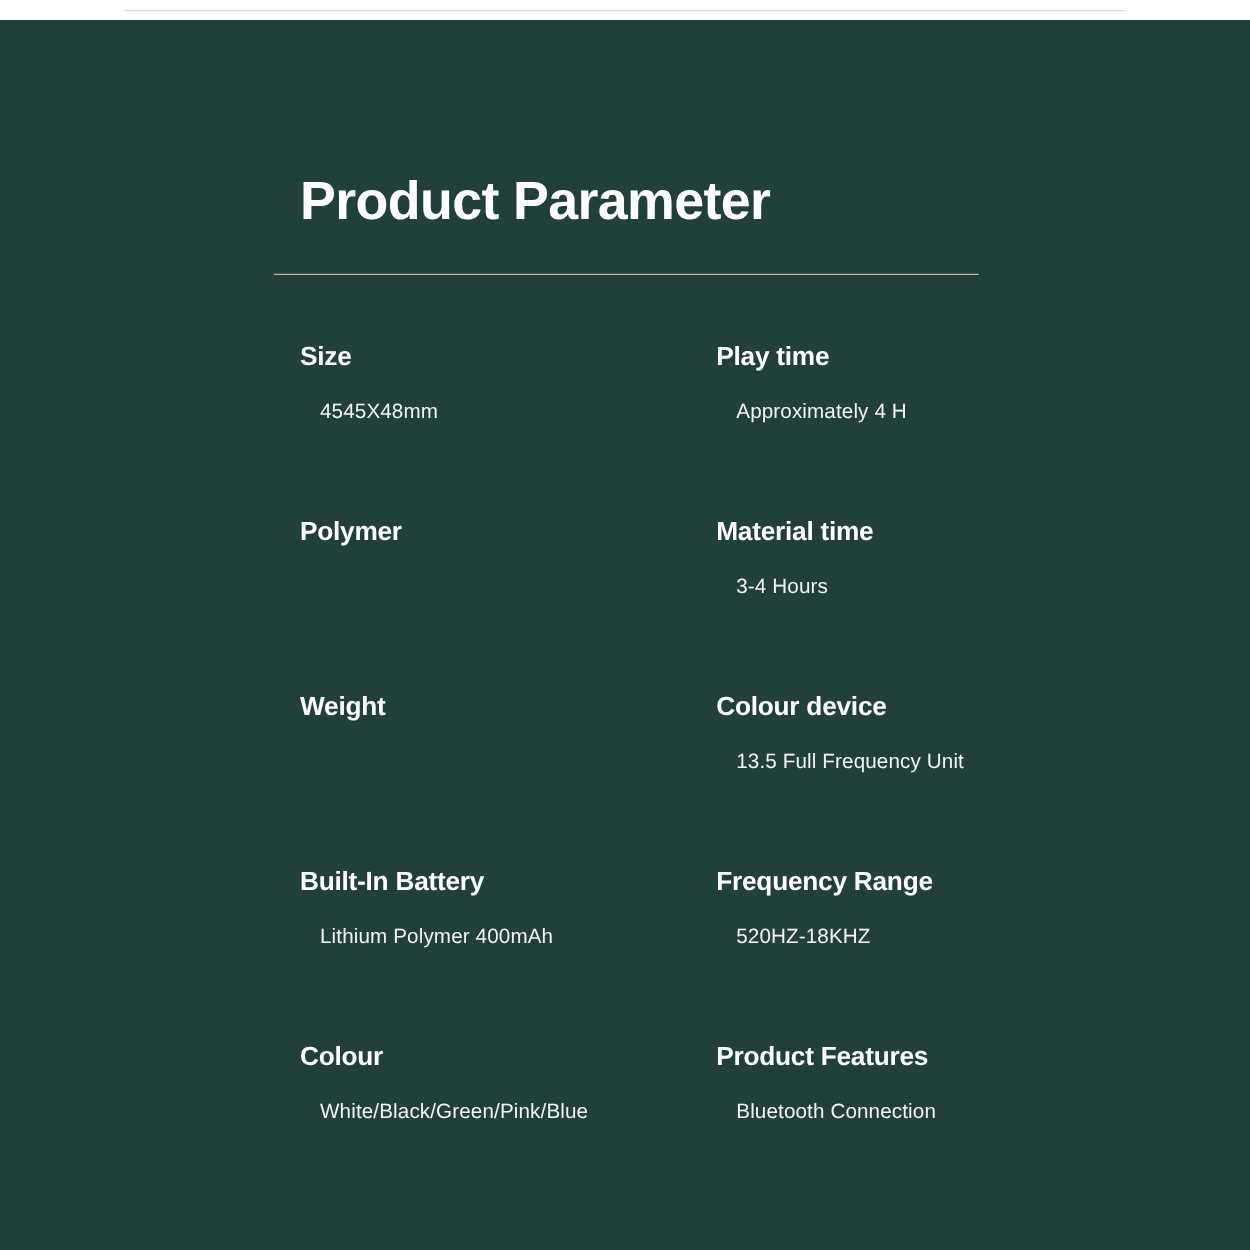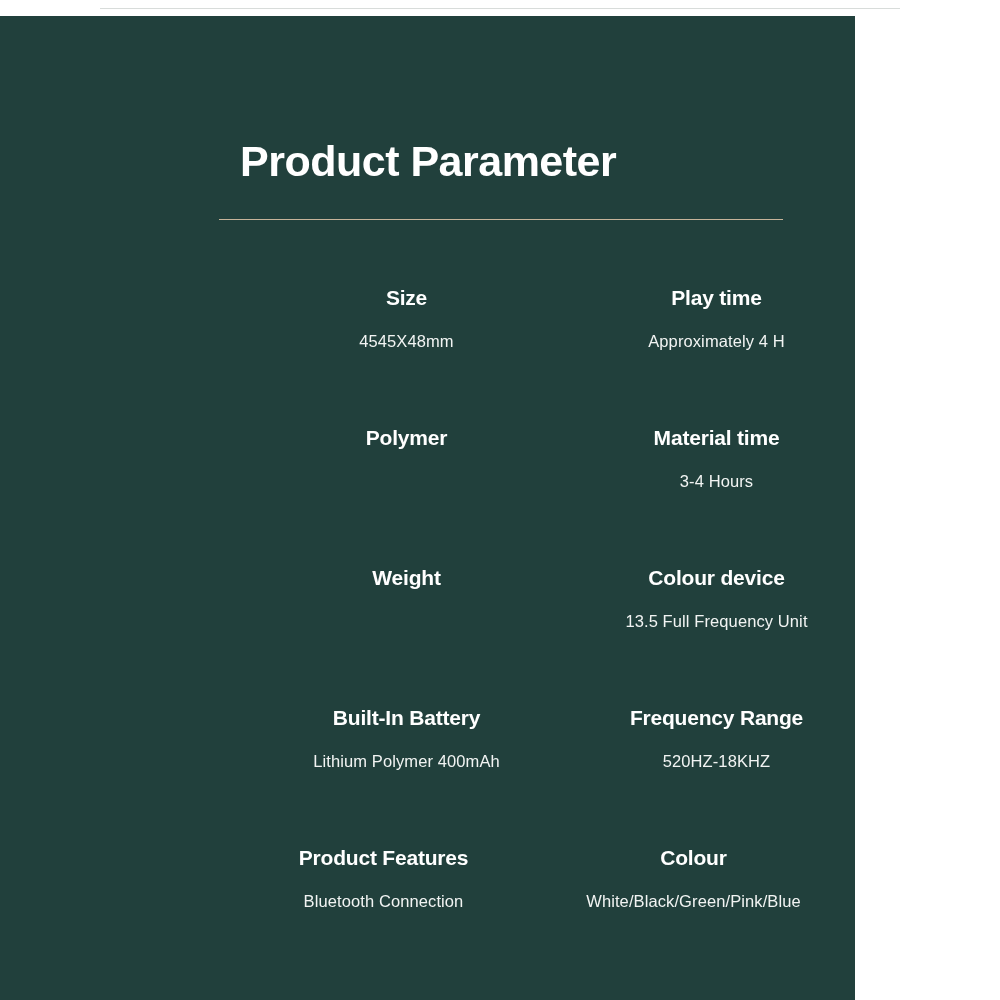--- a/index.html
+++ b/index.html
@@ -32,21 +32,21 @@
     top: 8px;
     left: 100px;
     width: 800px;
     height: 1px;
     background: #d8dcda;
   }
   .panel {
     position: absolute;
     top: 16px;
     left: 0;
-    width: 855px;
+    width: 1000px;
     height: 984px;
     background: #21403c;
   }
   .title {
     position: absolute;
     top: 122px;
     left: 240px;
     font-size: 43px;
     font-weight: bold;
     color: #ffffff;
@@ -56,24 +56,23 @@
   .divider {
     position: absolute;
     top: 203px;
     left: 219px;
     width: 564px;
     height: 1px;
     background: #c7b49a;
   }
   .grid {
     position: absolute;
-    top: 270px;
+    top: 258px;
     left: 240px;
     width: 620px;
-    text-align: center;
   }
   .row {
     display: flex;
     height: 140px;
   }
   .cell {
     width: 333px;
     box-sizing: border-box;
   }
   .cell.right {
@@ -147,25 +146,25 @@
           <div class="cell-label">Built-In Battery</div>
           <div class="cell-value">Lithium Polymer 400mAh</div>
         </div>
         <div class="cell right">
           <div class="cell-label">Frequency Range</div>
           <div class="cell-value">520HZ-18KHZ</div>
         </div>
       </div>
 
       <div class="row">
+        <div class="cell">
+          <div class="cell-label">Colour</div>
+          <div class="cell-value">White/Black/Green/Pink/Blue</div>
+        </div>
         <div class="cell right">
           <div class="cell-label">Product Features</div>
           <div class="cell-value">Bluetooth Connection</div>
-        </div>
-        <div class="cell">
-          <div class="cell-label">Colour</div>
-          <div class="cell-value">White/Black/Green/Pink/Blue</div>
         </div>
       </div>
 
     </div>
   </div>
 </div>
 
 </body></html>

